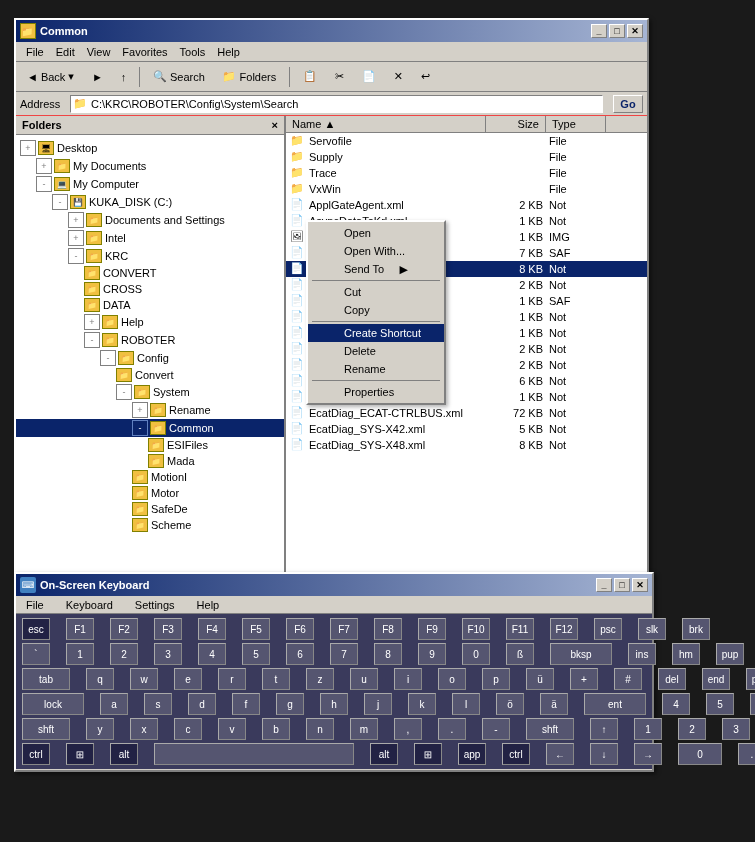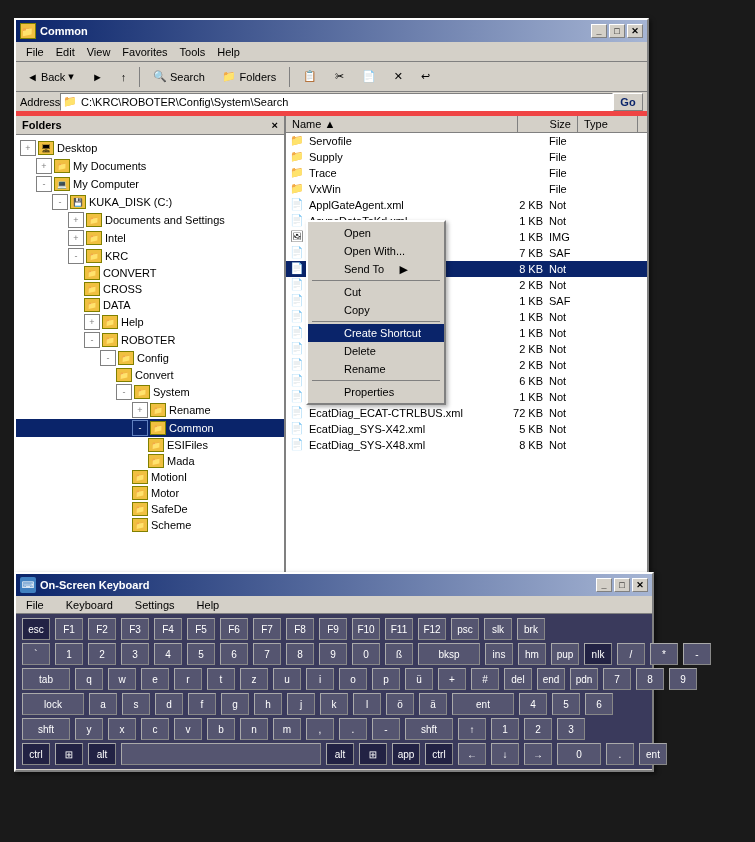--- a/index.html
+++ b/index.html
@@ -124,22 +124,22 @@
       margin: 0 2px;
     }
 
     
     .address-bar {
       background: #d4d0c8;
       height: 24px;
       display: flex;
       align-items: center;
       padding: 2px 4px;
-      border-bottom: 5px solid #ef4444;
-      gap: 0;
+      border-bottom: 1px solid #ef4444;
+      gap: 10px;
     }
 
     .address-label {
       font-size: 11px;
       white-space: nowrap;
     }
 
     .address-input {
       flex: 1;
       height: 18px;
@@ -258,21 +258,21 @@
     }
 
     .col-header {
       padding: 2px 6px;
       font-size: 11px;
       border-right: 1px solid #808080;
       cursor: pointer;
       user-select: none;
       white-space: nowrap;
     }
-    .col-name { width: 232px; }
+    .col-name { width: 200px; }
     .col-size { width: 60px; text-align: right; }
     .col-type { width: 60px; }
 
     .file-item {
       display: flex;
       align-items: center;
       padding: 1px 0;
       font-size: 11px;
       cursor: pointer;
     }
@@ -382,21 +382,21 @@
     .kb-keys {
       padding: 4px 6px;
       display: flex;
       flex-direction: column;
       gap: 3px;
       background: #3a3a5c;
     }
 
     .kb-row {
       display: flex;
-      gap: 5px;
+      gap: 16px;
       align-items: center;
     }
 
     .kb-key {
       background: #555570;
       color: white;
       border: 1px solid #888;
       border-top-color: #aaa;
       border-left-color: #aaa;
       height: 22px;

